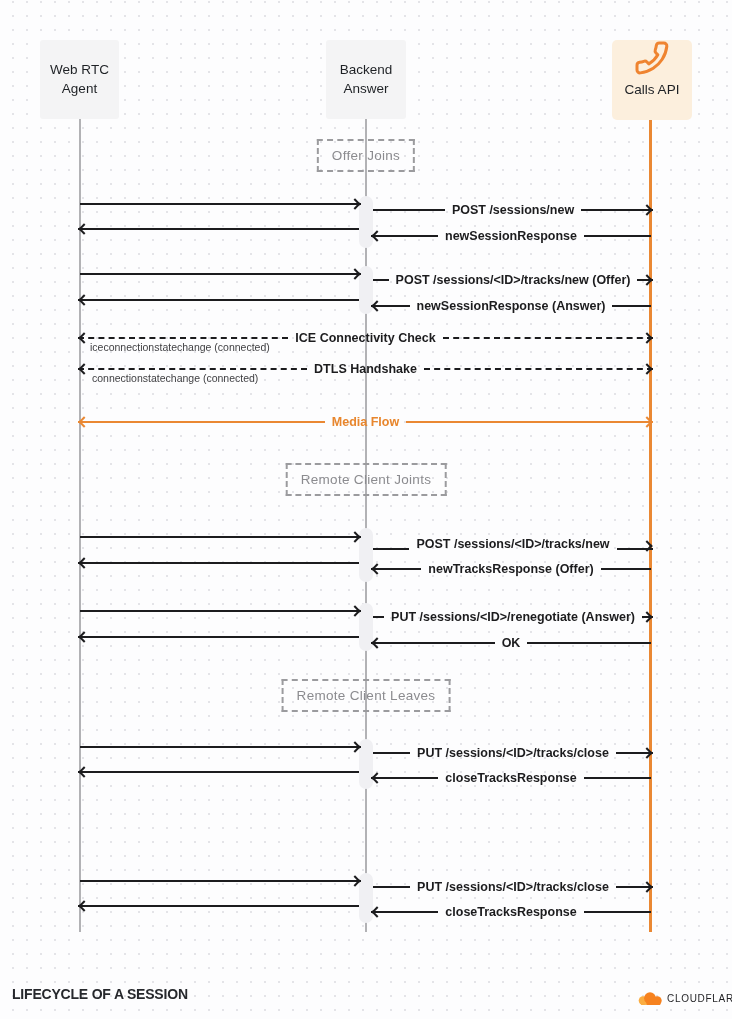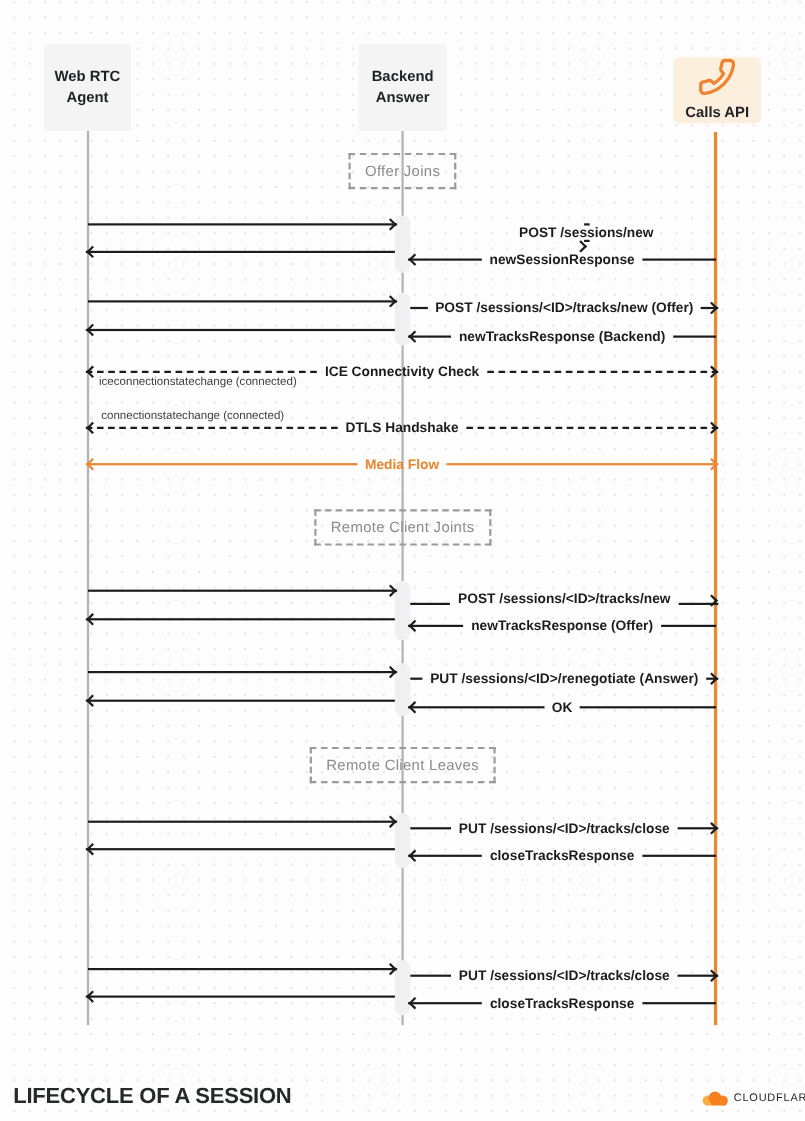--- a/index.html
+++ b/index.html
@@ -7,21 +7,21 @@
     position:relative; width:732px; height:1019px; overflow:hidden;
     background-color:#fdfdfe;
     background-image: radial-gradient(circle, #e4e4e8 1.2px, transparent 1.4px);
     background-size: 14px 14px; background-position: 6px 9px;
     font-family:"Liberation Sans", sans-serif; color:#1c1c1e;
   }
   
   .actor {
     position:absolute; display:flex; align-items:center; justify-content:flex-start;
     text-align:center; background:#f4f4f5; border-radius:3px;
-    font-weight:bold; font-size:13.5px; line-height:1.4; color:#1e2125; padding:0 4px; box-sizing:border-box;
+    font-weight:normal; font-size:13.5px; line-height:1.4; color:#1e2125; padding:0 4px; box-sizing:border-box;
   }
   .actor.calls { background:#fcefdd; flex-direction:column; gap:5px; border-radius:5px; }
   
   .lifeline { position:absolute; width:2px; background:#b2b2b5; }
   .lifeline.orange { width:3px; background:#ea8833; }
   .activation { position:absolute; left:359px; width:14px; background:#f0f0f3; border-radius:7px; }
   
   .section-box {
     position:absolute; transform:translateX(-50%);
     border:2px dashed #9b9b9e; color:#8b8b8f; font-size:13.5px;
@@ -34,21 +34,21 @@
   .alabel { flex:0 0 auto; font-weight:bold; font-size:12.5px; line-height:1; padding:0 7px; white-space:nowrap; color:#1c1c1e; }
   .head { flex:0 0 auto; width:8px; height:8px; box-sizing:border-box; }
   .head.r { border-top:2.5px solid #1c1c1e; border-right:2.5px solid #1c1c1e; transform:rotate(45deg); margin-left:-10px; }
   .head.l { border-top:2.5px solid #1c1c1e; border-left:2.5px solid #1c1c1e; transform:rotate(-45deg); margin-right:-10px; }
   .arrow.orange .seg { border-color:#ea8833; }
   .arrow.orange .alabel { color:#e8862d; }
   .arrow.orange .head.r { border-top-color:#ea8833; border-right-color:#ea8833; }
   .arrow.orange .head.l { border-top-color:#ea8833; border-left-color:#ea8833; }
   .note { position:absolute; font-size:10.5px; color:#3f3f42; white-space:nowrap; }
   
-  .footer-title { position:absolute; left:12px; top:986px; font-size:20px; font-weight:bold; letter-spacing:-0.2px; color:#26282c; }
+  .footer-title { position:absolute; left:12px; top:986px; font-size:14px; font-weight:bold; letter-spacing:-0.2px; color:#26282c; }
   .brand { position:absolute; left:637px; top:991px; display:flex; align-items:center; gap:3px; }
   .brand-name { font-size:10px; font-weight:normal; letter-spacing:0.7px; color:#1f1f22; }
 </style>
 </head>
 <body>
 
 <div class="stage">
 
   <div class="lifeline" style="left:79px; top:119px; height:813px;"></div>
   <div class="lifeline" style="left:365px; top:119px; height:813px;"></div>
@@ -60,38 +60,38 @@
   <div class="activation" style="top:603px; height:48px;"></div>
   <div class="activation" style="top:739px; height:50px;"></div>
   <div class="activation" style="top:873px; height:50px;"></div>
 
   <div class="actor" style="left:40px; top:40px; width:79px; height:79px;">
     <span>Web RTC Agent</span>
   </div>
   <div class="actor" style="left:326px; top:40px; width:80px; height:79px;">
     <span>Backend Answer</span>
   </div>
-  <div class="actor calls" style="left:612px; top:52px; width:80px; height:60px;">
+  <div class="actor calls" style="left:612px; top:40px; width:80px; height:80px;">
     <span style="display:block; height:36px;">
       <svg width="36" height="36" viewBox="0 0 24 24" fill="none" stroke="#ef8430" stroke-width="2" stroke-linecap="round" stroke-linejoin="round" style="transform:scaleX(-1);">
         <path d="M22 16.92v3a2 2 0 0 1-2.18 2 19.79 19.79 0 0 1-8.63-3.07 19.5 19.5 0 0 1-6-6 19.79 19.79 0 0 1-3.07-8.67A2 2 0 0 1 4.11 2h3a2 2 0 0 1 2 1.72 12.84 12.84 0 0 0 .7 2.81 2 2 0 0 1-.45 2.11L8.09 9.91a16 16 0 0 0 6 6l1.27-1.27a2 2 0 0 1 2.11-.45 12.84 12.84 0 0 0 2.81.7A2 2 0 0 1 22 16.92z"></path>
       </svg>
     </span>
     <span>Calls API</span>
   </div>
 
   <div class="section-box" style="left:366px; top:139px;">
     <span>Offer Joins</span>
   </div>
 
   <div class="arrow" style="left:80px; top:197px; width:279px;">
     <span class="seg"></span>
       <span class="head r"></span>
   </div>
-  <div class="arrow" style="left:394px; top:203px; width:278px;flex-direction:column;">
+  <div class="arrow" style="left:373px; top:203px; width:278px;">
     <span class="seg"></span>
     <span class="alabel">POST /sessions/new</span>
     <span class="seg"></span>
     <span class="head r"></span>
   </div>
   <div class="arrow" style="left:80px; top:222px; width:279px;">
     <span class="head l"></span>
       <span class="seg"></span>
   </div>
   <div class="arrow" style="left:373px; top:229px; width:278px;">
@@ -111,34 +111,34 @@
     <span class="seg"></span>
     <span class="head r"></span>
   </div>
   <div class="arrow" style="left:80px; top:293px; width:279px;">
     <span class="head l"></span>
       <span class="seg"></span>
   </div>
   <div class="arrow" style="left:373px; top:299px; width:278px;">
     <span class="head l"></span>
     <span class="seg"></span>
-    <span class="alabel">newTracksResponse (Backend)</span>
+    <span class="alabel">newSessionResponse (Answer)</span>
     <span class="seg"></span>
   </div>
 
   <div class="arrow" style="left:80px; top:331px; width:571px;">
     <span class="head l"></span>
     <span class="seg dash"></span>
     <span class="alabel">ICE Connectivity Check</span>
     <span class="seg dash"></span>
     <span class="head r"></span>
   </div>
   <div class="note" style="left:90px; top:341px;text-align:right;">iceconnectionstatechange (connected)</div>
 
-  <div class="arrow" style="left:80px; top:362px; width:571px;margin-top:20px;">
+  <div class="arrow" style="left:80px; top:362px; width:571px;">
     <span class="head l"></span>
     <span class="seg dash"></span>
     <span class="alabel">DTLS Handshake</span>
     <span class="seg dash"></span>
     <span class="head r"></span>
   </div>
   <div class="note" style="left:92px; top:372px;">connectionstatechange (connected)</div>
 
   <div class="arrow orange" style="left:80px; top:415px; width:571px;justify-content:space-between;">
     <span class="head l"></span>

